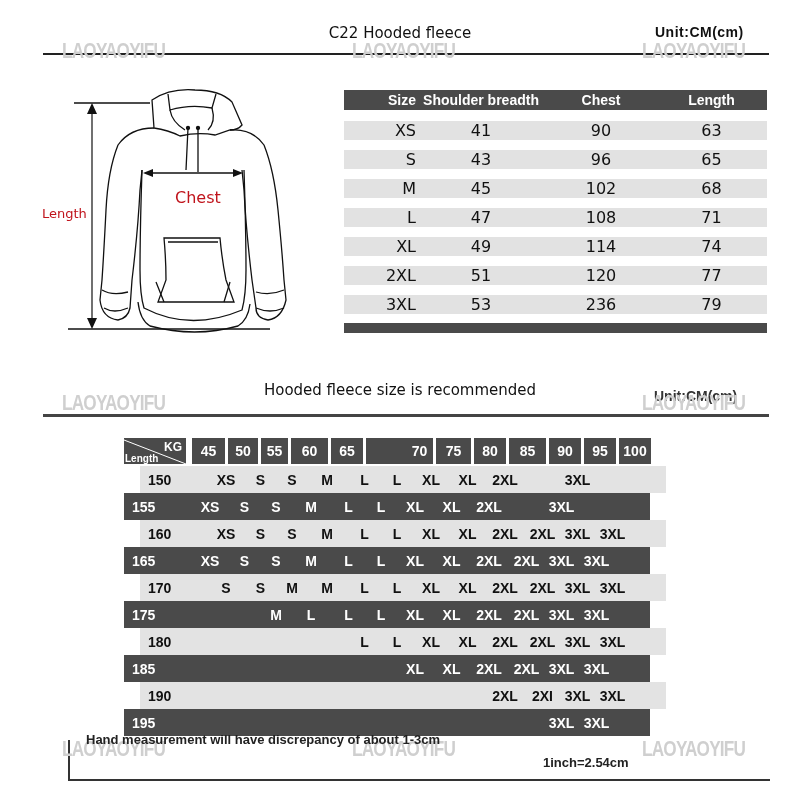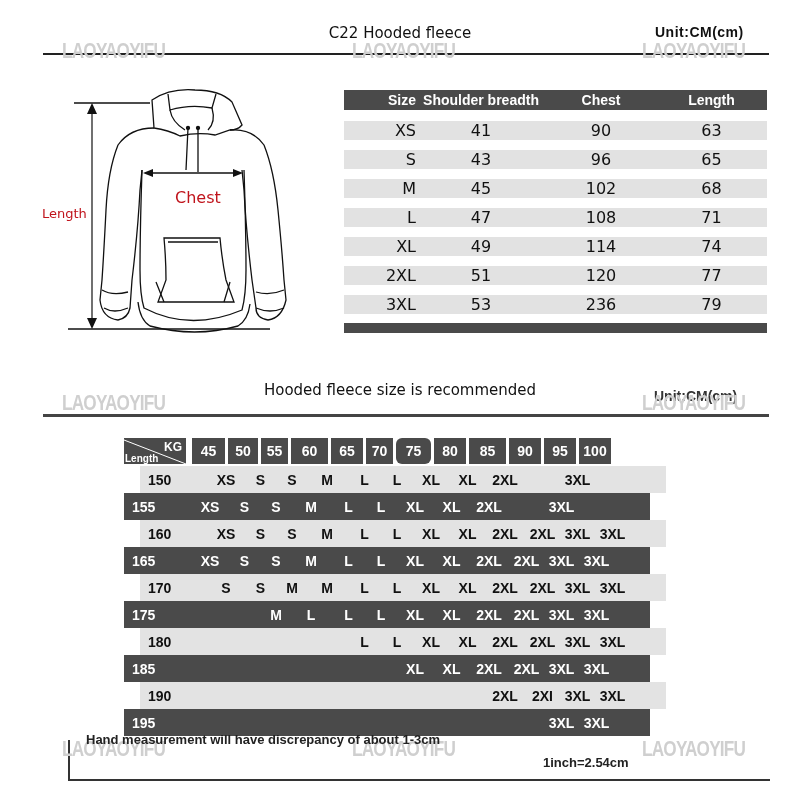--- a/index.html
+++ b/index.html
@@ -156,22 +156,22 @@
           <line x1="0" y1="2" x2="62" y2="26" stroke="#fff" stroke-width="1"></line>
         </svg>
       <span class="kg">KG</span>
       <span class="ht">Length</span>
     </div>
   <div class="rt-hcell" style="width: 33px;">45</div>
       <div class="rt-hcell" style="width: 30px;">50</div>
       <div class="rt-hcell" style="width: 27px;">55</div>
       <div class="rt-hcell" style="width: 37px;">60</div>
       <div class="rt-hcell" style="width: 32px;">65</div>
-      <div class="rt-hcell" style="width: 27px;">70</div>
-      <div class="rt-hcell" style="width: 35px; border-radius: 6px;">75</div>
+      <div class="rt-hcell" style="width: 27px; padding-left: 40px;">70</div>
+      <div class="rt-hcell" style="width: 35px;">75</div>
       <div class="rt-hcell" style="width: 32px;">80</div>
       <div class="rt-hcell" style="width: 37px;">85</div>
       <div class="rt-hcell" style="width: 32px;">90</div>
       <div class="rt-hcell" style="width: 32px;">95</div>
       <div class="rt-hcell" style="width: 32px;">100</div>
     </div>
   <div id="rt-body" style="margin-top:2px;">
       <div class="rt-row light">
         <div class="rt-h">150</div>
         <div class="rt-c" style="width: 36px;">XS</div>

